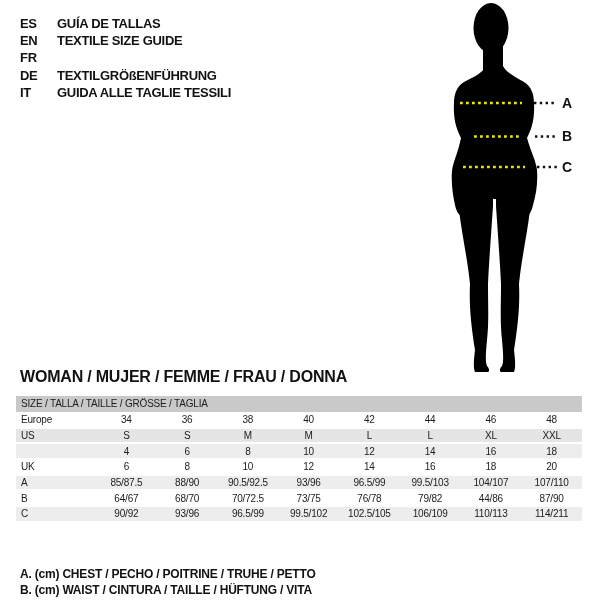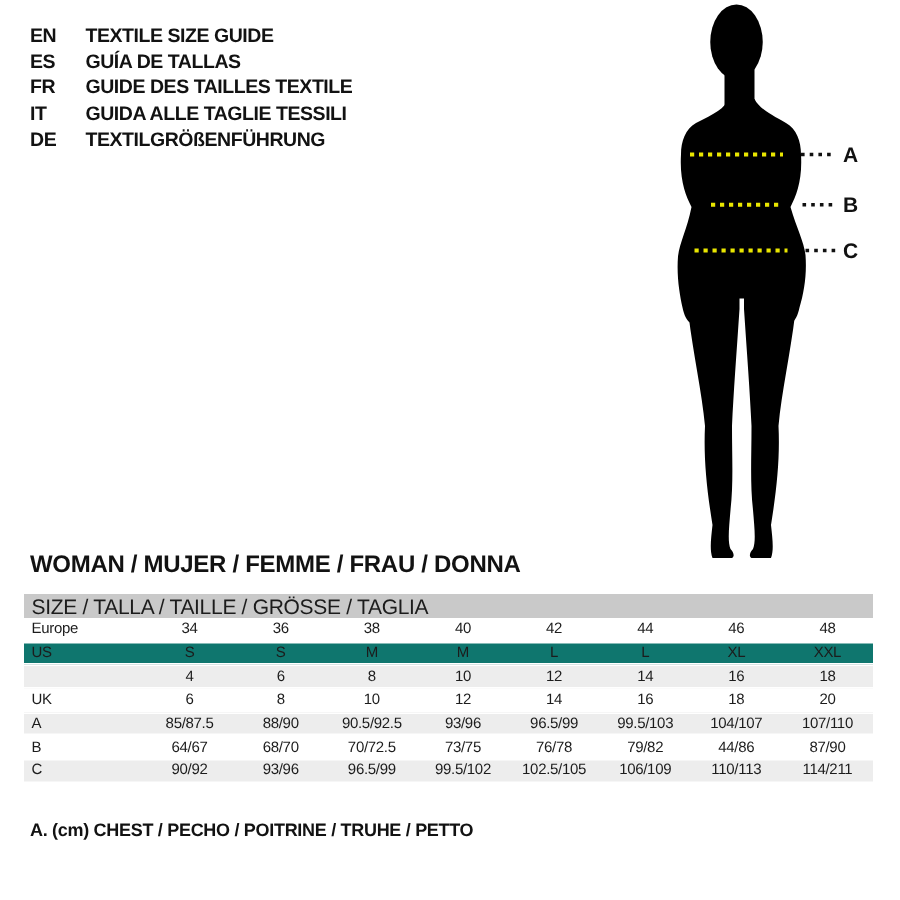--- a/index.html
+++ b/index.html
@@ -20,55 +20,54 @@
   #lblB{left:562px;top:128px;}
   #lblC{left:562px;top:159px;}
 
   
   .section-title{position:absolute;left:20px;top:368px;font-size:16px;font-weight:bold;
                  letter-spacing:-0.2px;color:#121212;}
 
   
   .size-table{position:absolute;left:16px;top:396px;width:566px;}
   .t-head{height:16px;line-height:16px;background:#c9c9c9;padding-left:5px;
-          font-size:14px;letter-spacing:-0.2px;color:#1c1c1c;}
+          font-size:10px;letter-spacing:-0.2px;color:#1c1c1c;}
   .t-row{display:grid;grid-template-columns:80px repeat(8,1fr);height:15.7px;
          align-items:center;font-size:10px;letter-spacing:-0.2px;color:#1c1c1c;}
   .t-row.shaded{box-shadow:inset 0 1px 0 #ffffff, inset 0 -1px 0 #ffffff;}
   .t-label{padding-left:5px;text-align:left;}
   .t-cell{text-align:center;}
 
   
-  .legend{position:absolute;left:20px;top:545px;}
+  .legend{position:absolute;left:20px;top:566px;}
   .legend-row{font-size:12px;font-weight:bold;line-height:16px;letter-spacing:-0.2px;
               color:#121212;}
 </style>
 </head>
 <body>
 
 <div class="lang">
   <div class="lang-row">
+    <span class="lang-code">ES</span>
+    <span>GUÍA DE TALLAS</span>
+  </div>
+  <div class="lang-row">
     <span class="lang-code">EN</span>
     <span>TEXTILE SIZE GUIDE</span>
   </div>
   <div class="lang-row">
-    <span class="lang-code">ES</span>
-    <span>GUÍA DE TALLAS</span>
-  </div>
-  <div class="lang-row">
     <span class="lang-code">FR</span>
-    <span>GUIDE DES TAILLES TEXTILE</span>
+  </div>
+  <div class="lang-row">
+    <span class="lang-code">DE</span>
+    <span>TEXTILGRÖßENFÜHRUNG</span>
   </div>
   <div class="lang-row">
     <span class="lang-code">IT</span>
     <span>GUIDA ALLE TAGLIE TESSILI</span>
-  </div>
-  <div class="lang-row">
-    <span class="lang-code">DE</span>
-    <span>TEXTILGRÖßENFÜHRUNG</span>
   </div>
 </div>
 
 <div class="figure-wrap">
   <svg width="150" height="380" viewBox="0 0 150 380" xmlns="http://www.w3.org/2000/svg">
     <g fill="#000000">
 
       <ellipse cx="61" cy="28" rx="17.5" ry="25"></ellipse>
 
       <rect x="53" y="40" width="20" height="32"></rect>
@@ -117,21 +116,21 @@
         <div class="t-label">Europe</div>
         <div class="t-cell">34</div>
         <div class="t-cell">36</div>
         <div class="t-cell">38</div>
         <div class="t-cell">40</div>
         <div class="t-cell">42</div>
         <div class="t-cell">44</div>
         <div class="t-cell">46</div>
         <div class="t-cell">48</div>
       </div>
-      <div class="t-row shaded" style="background: #0f766e;">
+      <div class="t-row shaded" style="background: #e5e5e5;">
         <div class="t-label">US</div>
         <div class="t-cell">S</div>
         <div class="t-cell">S</div>
         <div class="t-cell">M</div>
         <div class="t-cell">M</div>
         <div class="t-cell">L</div>
         <div class="t-cell">L</div>
         <div class="t-cell">XL</div>
         <div class="t-cell">XXL</div>
       </div>
@@ -188,13 +187,14 @@
         <div class="t-cell">102.5/105</div>
         <div class="t-cell">106/109</div>
         <div class="t-cell">110/113</div>
         <div class="t-cell">114/211</div>
       </div>
     </div>
 </div>
 
 <div class="legend">
   <div class="legend-row">A. (cm) CHEST / PECHO / POITRINE / TRUHE / PETTO</div>
+  <div class="legend-row">B. (cm) WAIST / CINTURA / TAILLE / HÜFTUNG / VITA</div>
 </div>
 
 </body></html>

